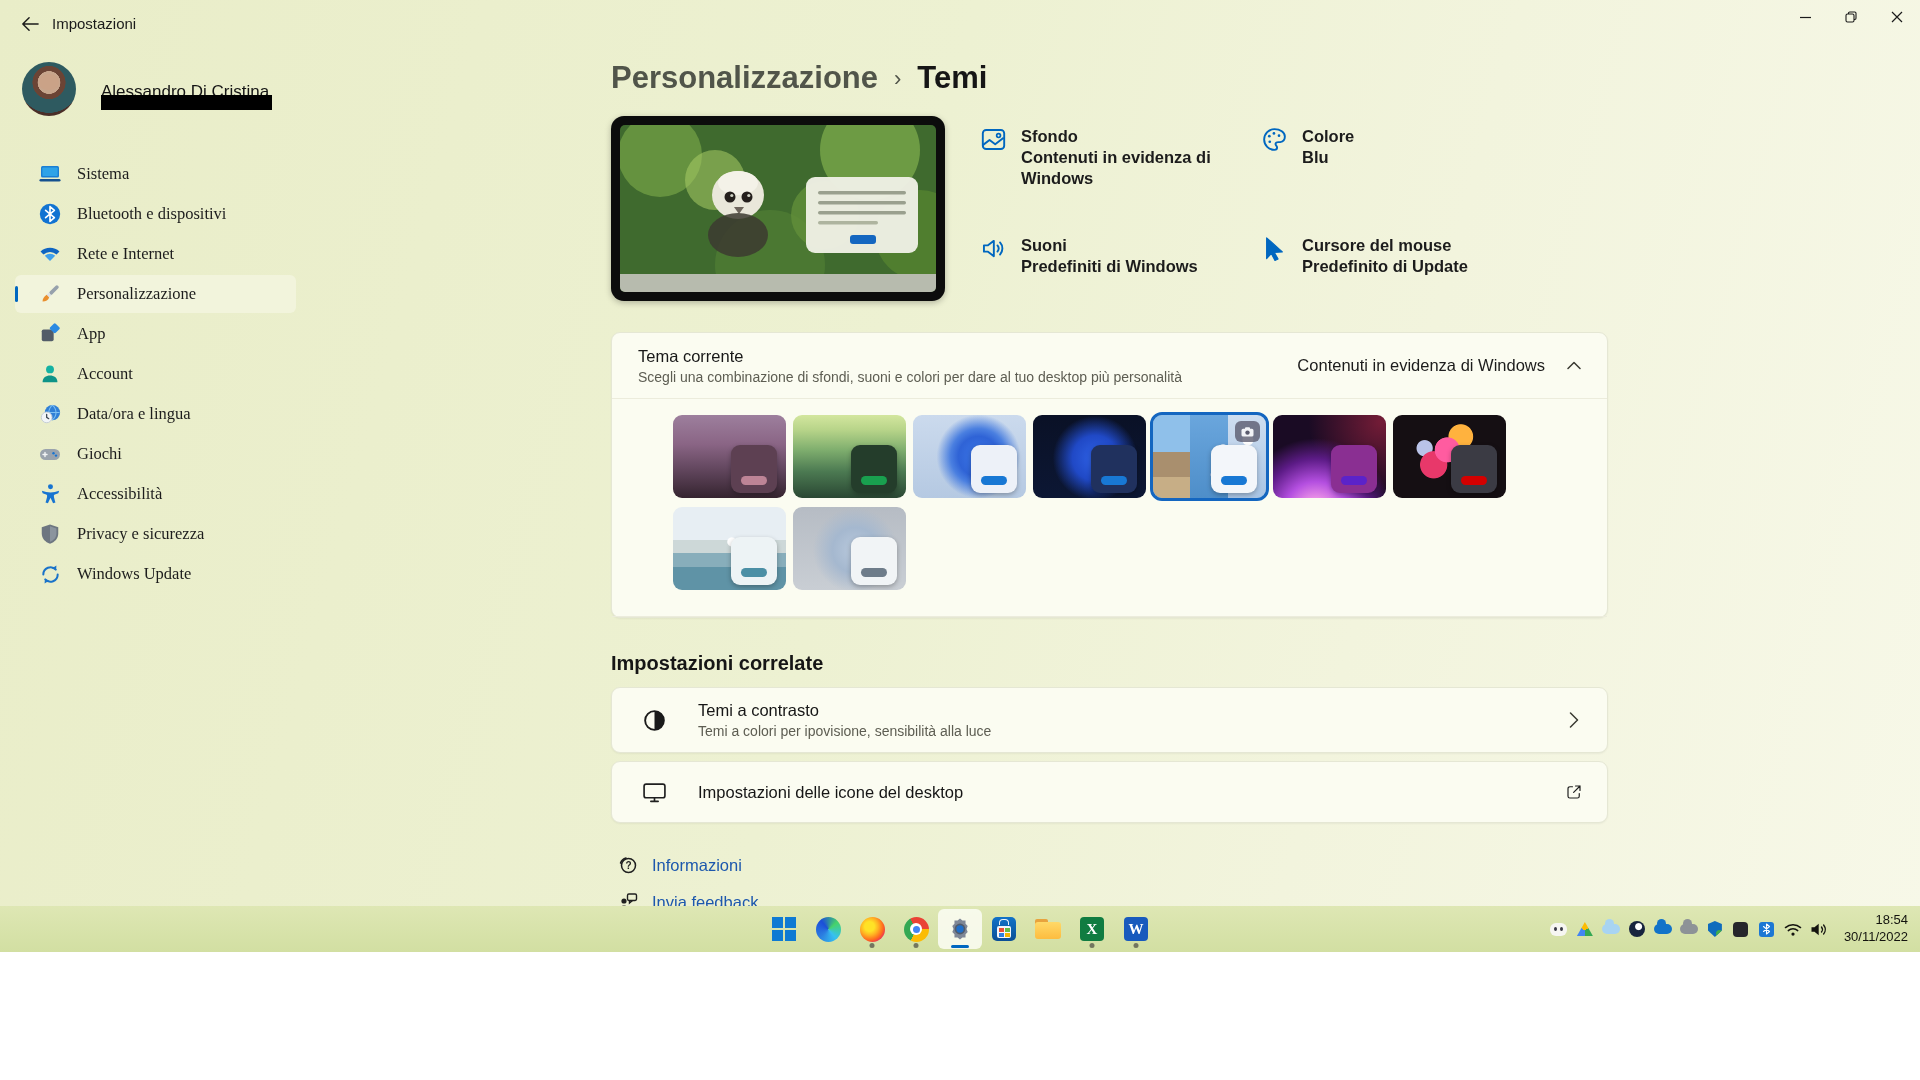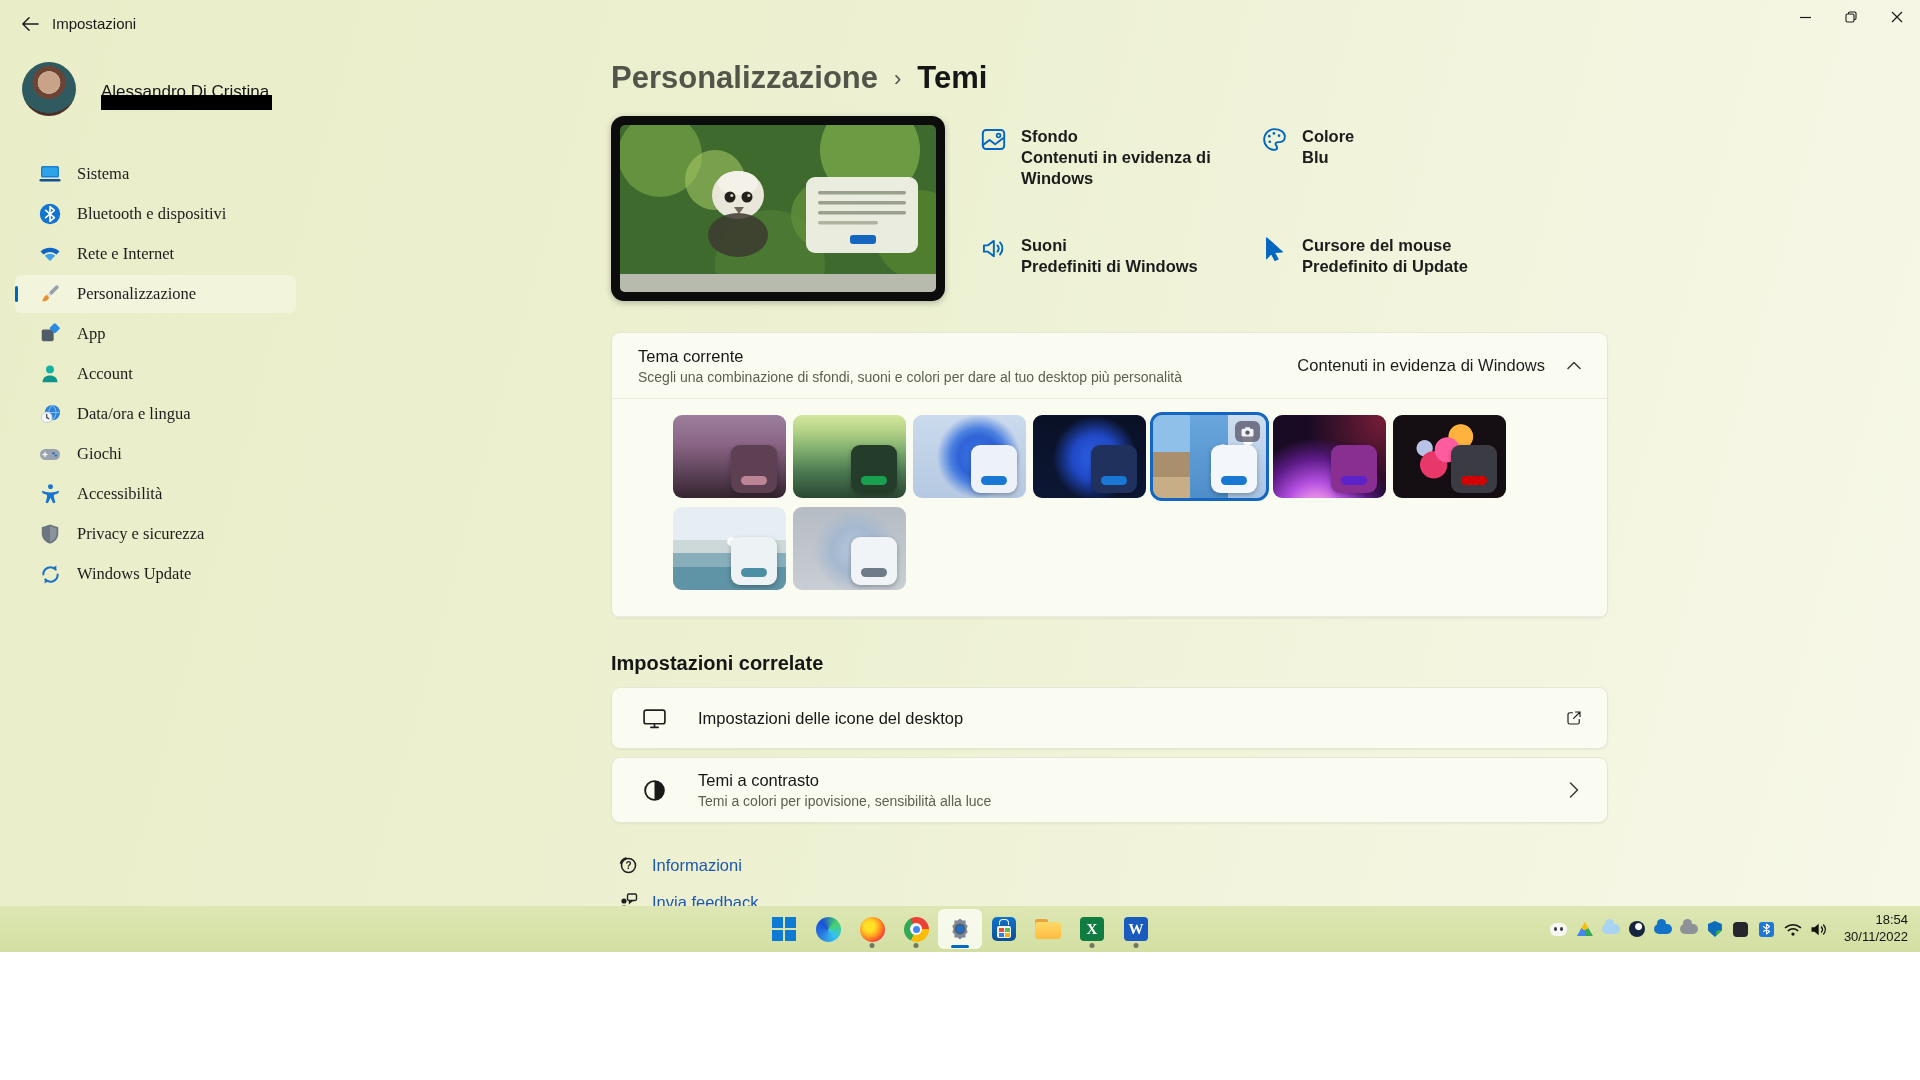--- a/index.html
+++ b/index.html
@@ -460,51 +460,51 @@
           </div>
         <div class="tile t9">
             <div class="tcard">
               <div class="tpill"></div>
             </div>
           </div>
       </div>
     </div>
 
     <div class="section-title">Impostazioni correlate</div>
+    <div class="card row-card double">
+      <span class="row-ico">
+          <svg width="25" height="25" viewBox="0 0 24 24">
+            <circle cx="12" cy="12" r="9" fill="none" stroke="#1a1a1a" stroke-width="1.8"></circle>
+            <path d="M12 3a9 9 0 0 1 0 18z" fill="#1a1a1a"></path>
+          </svg>
+        </span>
+      <div class="row-texts">
+        <div class="row-label">Temi a contrasto</div>
+        <div class="row-sub">Temi a colori per ipovisione, sensibilità alla luce</div>
+      </div>
+      <span class="row-action">
+          <svg width="10" height="16" viewBox="0 0 10 16">
+            <path d="M1.5 1l7 7-7 7" fill="none" stroke="#3a3a32" stroke-width="1.5" stroke-linecap="round" stroke-linejoin="round"></path>
+          </svg>
+        </span>
+    </div>
     <div class="card row-card single">
       <span class="row-ico">
           <svg width="25" height="25" viewBox="0 0 24 24">
             <rect x="2" y="4" width="20" height="13" rx="2" fill="none" stroke="#1f1f1f" stroke-width="1.6"></rect>
             <path d="M12 17v3M8.5 20.5h7" stroke="#1f1f1f" stroke-width="1.6" stroke-linecap="round"></path>
           </svg>
         </span>
       <div class="row-texts">
           <div class="row-label">Impostazioni delle icone del desktop</div>
         </div>
       <span class="row-action">
           <svg width="18" height="18" viewBox="0 0 24 24">
             <path d="M10 5H6.5A2.5 2.5 0 0 0 4 7.5v10A2.5 2.5 0 0 0 6.5 20h10a2.5 2.5 0 0 0 2.5-2.5V14" fill="none" stroke="#1f1f1f" stroke-width="1.6" stroke-linecap="round"></path>
             <path d="M14 4h6v6M20 4l-8.5 8.5" fill="none" stroke="#1f1f1f" stroke-width="1.6" stroke-linecap="round" stroke-linejoin="round"></path>
-          </svg>
-        </span>
-    </div>
-    <div class="card row-card double">
-      <span class="row-ico">
-          <svg width="25" height="25" viewBox="0 0 24 24">
-            <circle cx="12" cy="12" r="9" fill="none" stroke="#1a1a1a" stroke-width="1.8"></circle>
-            <path d="M12 3a9 9 0 0 1 0 18z" fill="#1a1a1a"></path>
-          </svg>
-        </span>
-      <div class="row-texts">
-        <div class="row-label">Temi a contrasto</div>
-        <div class="row-sub">Temi a colori per ipovisione, sensibilità alla luce</div>
-      </div>
-      <span class="row-action">
-          <svg width="10" height="16" viewBox="0 0 10 16">
-            <path d="M1.5 1l7 7-7 7" fill="none" stroke="#3a3a32" stroke-width="1.5" stroke-linecap="round" stroke-linejoin="round"></path>
           </svg>
         </span>
     </div>
 
     <div class="foot-links">
       <div class="foot-link">
         <svg class="fl-ico" viewBox="0 0 20 20">
             <circle cx="10.5" cy="10.5" r="7" fill="none" stroke="#1f1f1f" stroke-width="1.5"></circle>
             <path d="M2.5 8A8 8 0 0 1 8 3" fill="none" stroke="#1f1f1f" stroke-width="1.5" stroke-linecap="round"></path>
             <text x="10.5" y="14" text-anchor="middle" font-size="10" font-weight="bold" fill="#1f1f1f" font-family="Liberation Sans, sans-serif">?</text>

